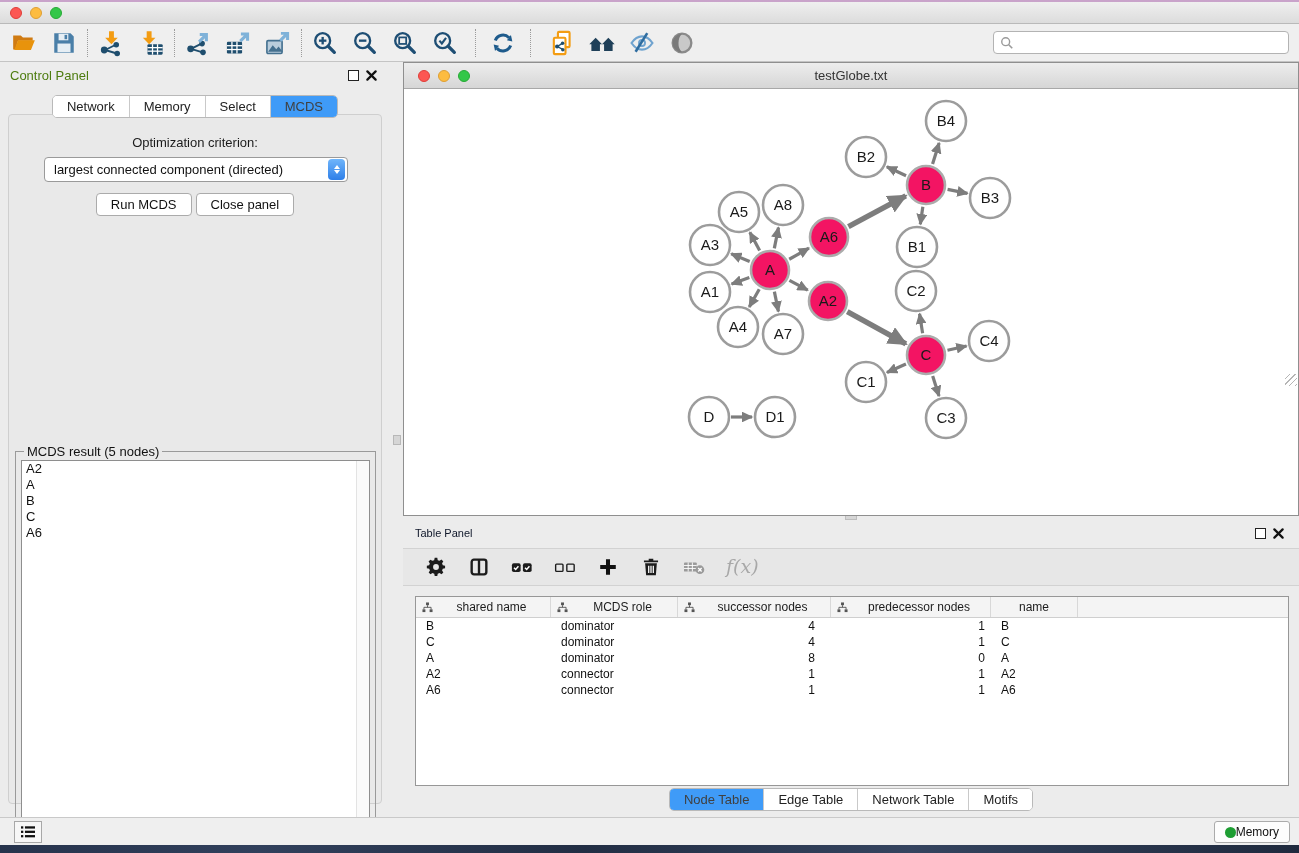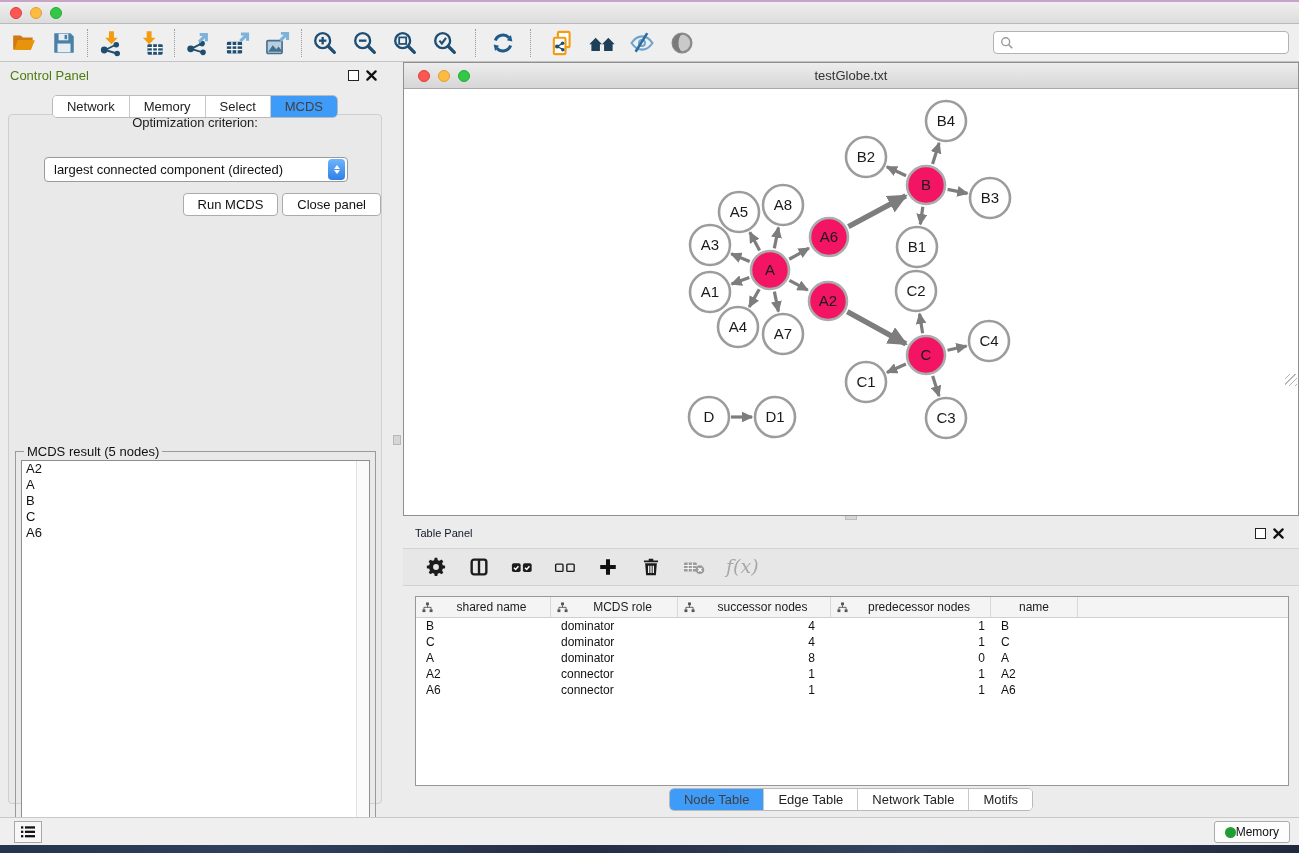--- a/index.html
+++ b/index.html
@@ -35,31 +35,31 @@
   .cp-title { font-size:13px; color:#4d7c0f; flex:1; }
   .winbtn { width:18px; height:16px; display:flex; align-items:center; justify-content:center; }
   .float-glyph { width:11px; height:11px; border:1.6px solid #222; background:#fff; }
   .cp-tabs { position:absolute; left:0; top:33px; width:390px; display:flex; justify-content:center; z-index:3; }
   .seg { display:inline-flex; border:1px solid #B9B9B9; border-radius:5px; overflow:hidden; background:#FFF; }
   .seg .tab { font-size:13px; color:#222; padding:3px 14px; background:#FFF; border-left:1px solid #C9C9C9; cursor:default; }
   .seg .tab:first-child { border-left:none; }
   .seg .tab.active { background:#3F9BF8; color:#404040; }
   .cp-card { position:absolute; left:8px; top:52px; width:374px; height:690px;
     background:#E9E9E9; border:1px solid #CFCFCF; border-radius:4px; }
-  .opt-label { text-align:center; font-size:13px; color:#1B1B1B; }
+  .opt-label { text-align:center; font-size:13px; color:#1B1B1B; margin-top:20px; }
   .dropdown { position:absolute; left:35px; top:42px; width:304px; height:25px; background:#FFF;
     border:1px solid #9A9A9A; border-radius:4px; display:flex; align-items:center; }
   .dropdown .dd-text { flex:1; font-size:13px; color:#111; padding-left:9px; }
   .dd-stepper { width:17px; height:21px; margin-right:2px; border-radius:4px;
     background:linear-gradient(#6FB5FB,#2E7FE8); display:flex; flex-direction:column;
     align-items:center; justify-content:center; gap:1px; }
   .dd-stepper span { width:0; height:0; border-left:3.5px solid transparent; border-right:3.5px solid transparent; }
   .dd-up { border-bottom:4.5px solid #FFF; }
   .dd-down { border-top:4.5px solid #FFF; }
-  .cp-buttons { position:absolute; left:0; top:78px; width:100%; display:flex; justify-content:flex-end; gap:4px; }
+  .cp-buttons { position:absolute; left:0; top:78px; width:100%; display:flex; justify-content:center; gap:4px; }
   .btn { font-size:13px; color:#111; background:#FFF; border:1px solid #ABABAB; border-radius:4px;
     padding:3px 14px; cursor:default; }
   .mcds-fieldset { position:absolute; left:6px; top:336px; width:361px; height:445px;
     border:1px solid #9A9A9A; }
   .mcds-legend { position:absolute; left:8px; top:-8px; background:#E9E9E9; font-size:13px; color:#111; padding:0 3px; }
   .mcds-list { position:absolute; left:5px; top:8px; right:5px; bottom:5px; background:#FFF;
     border:1px solid #8E8E8E; overflow:hidden; }
   .mcds-scroll { position:absolute; right:0; top:0; width:13px; height:100%; background:#FAFAFA; border-left:1px solid #E3E3E3; }
   .result-item { font-size:13px; color:#111; padding:0 4px; line-height:16px; }
 

